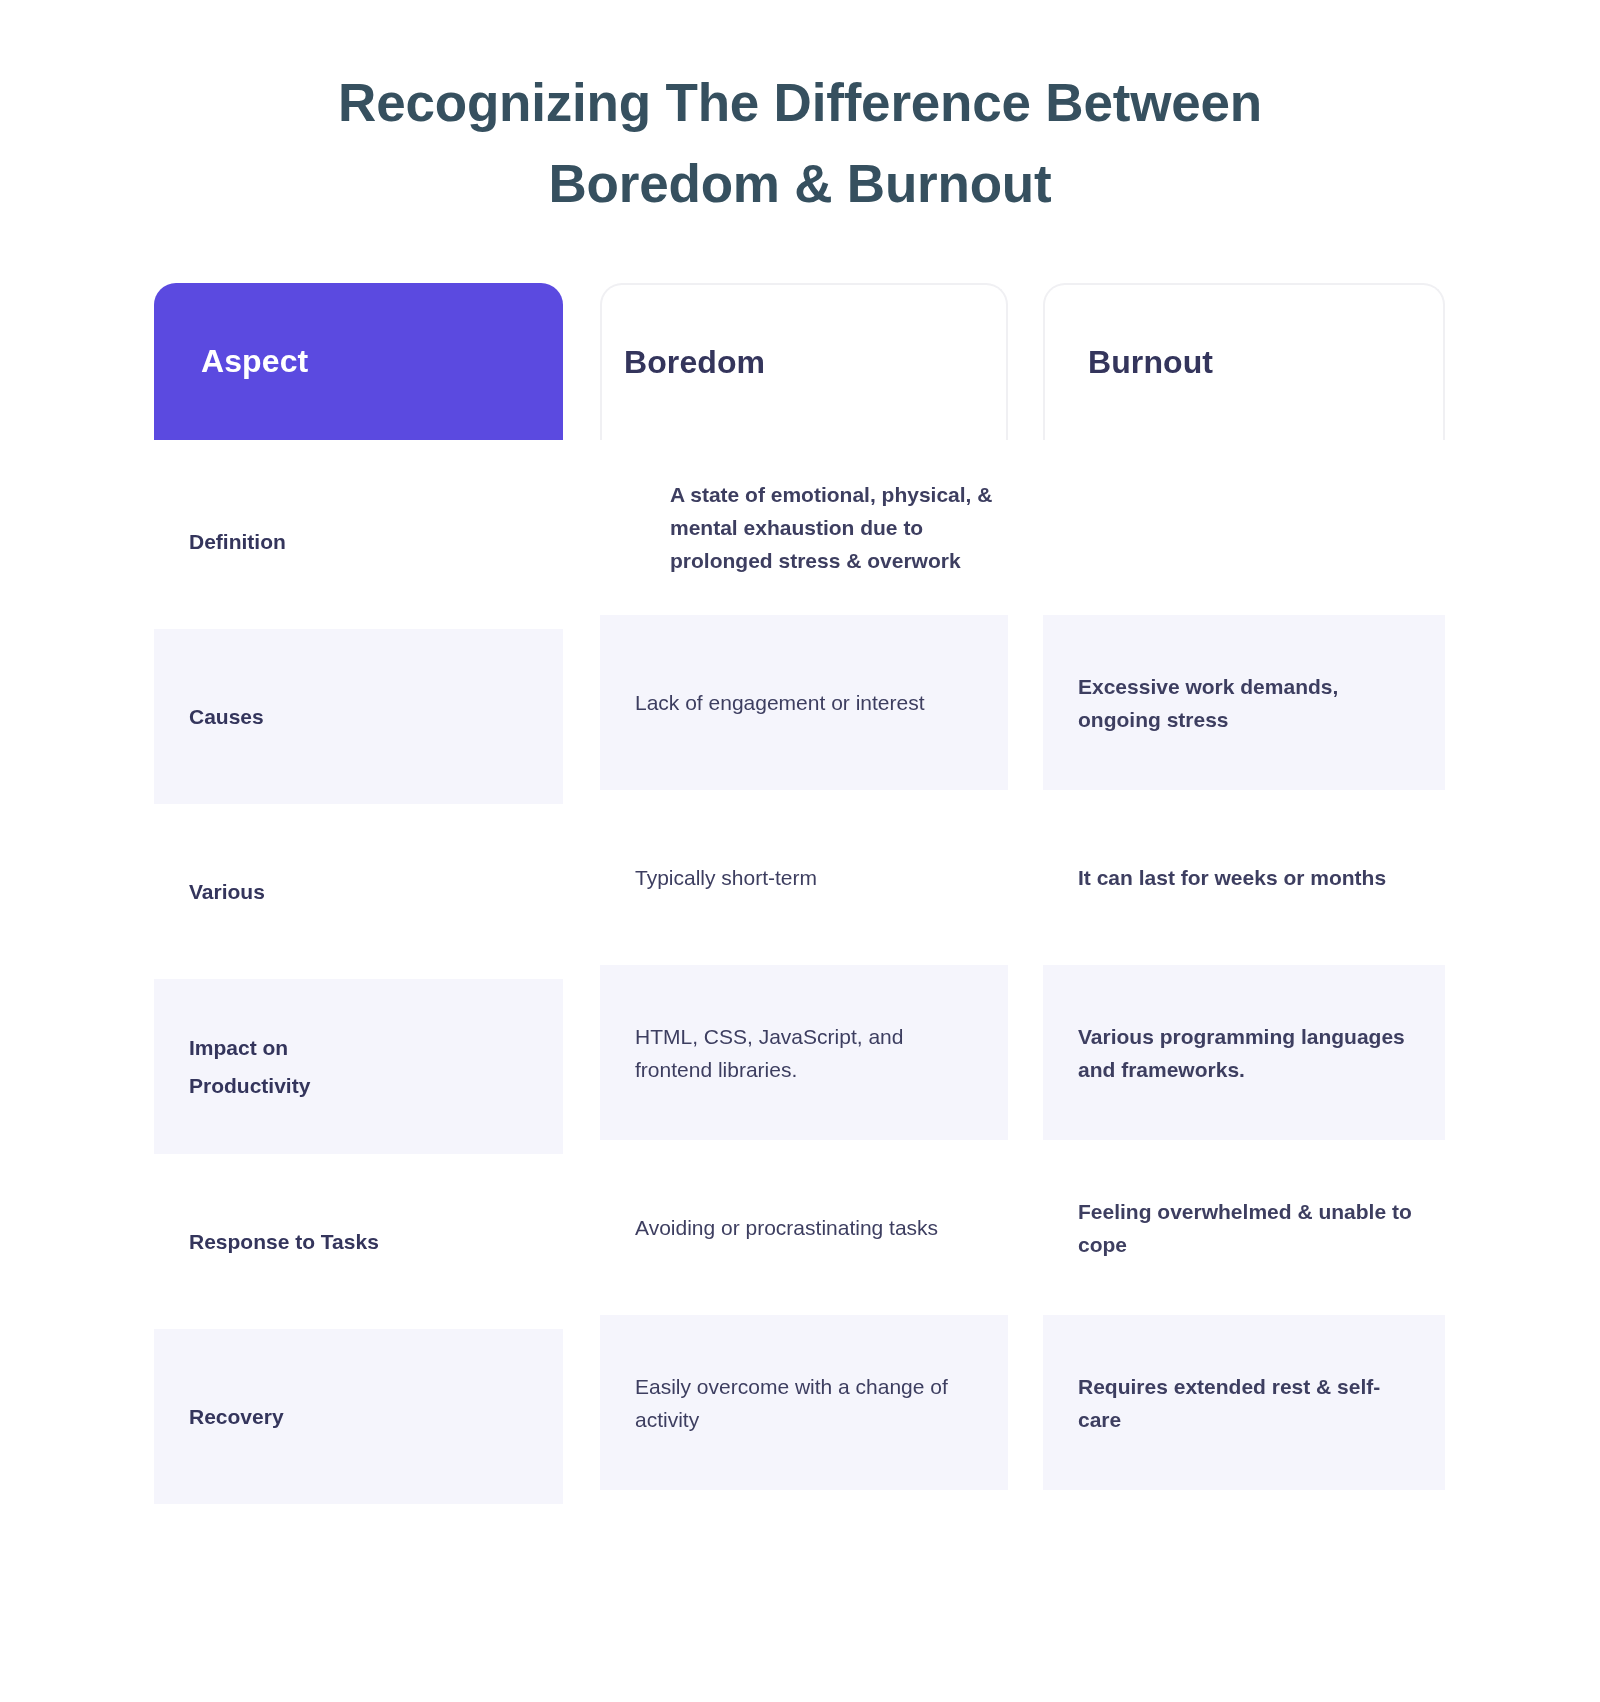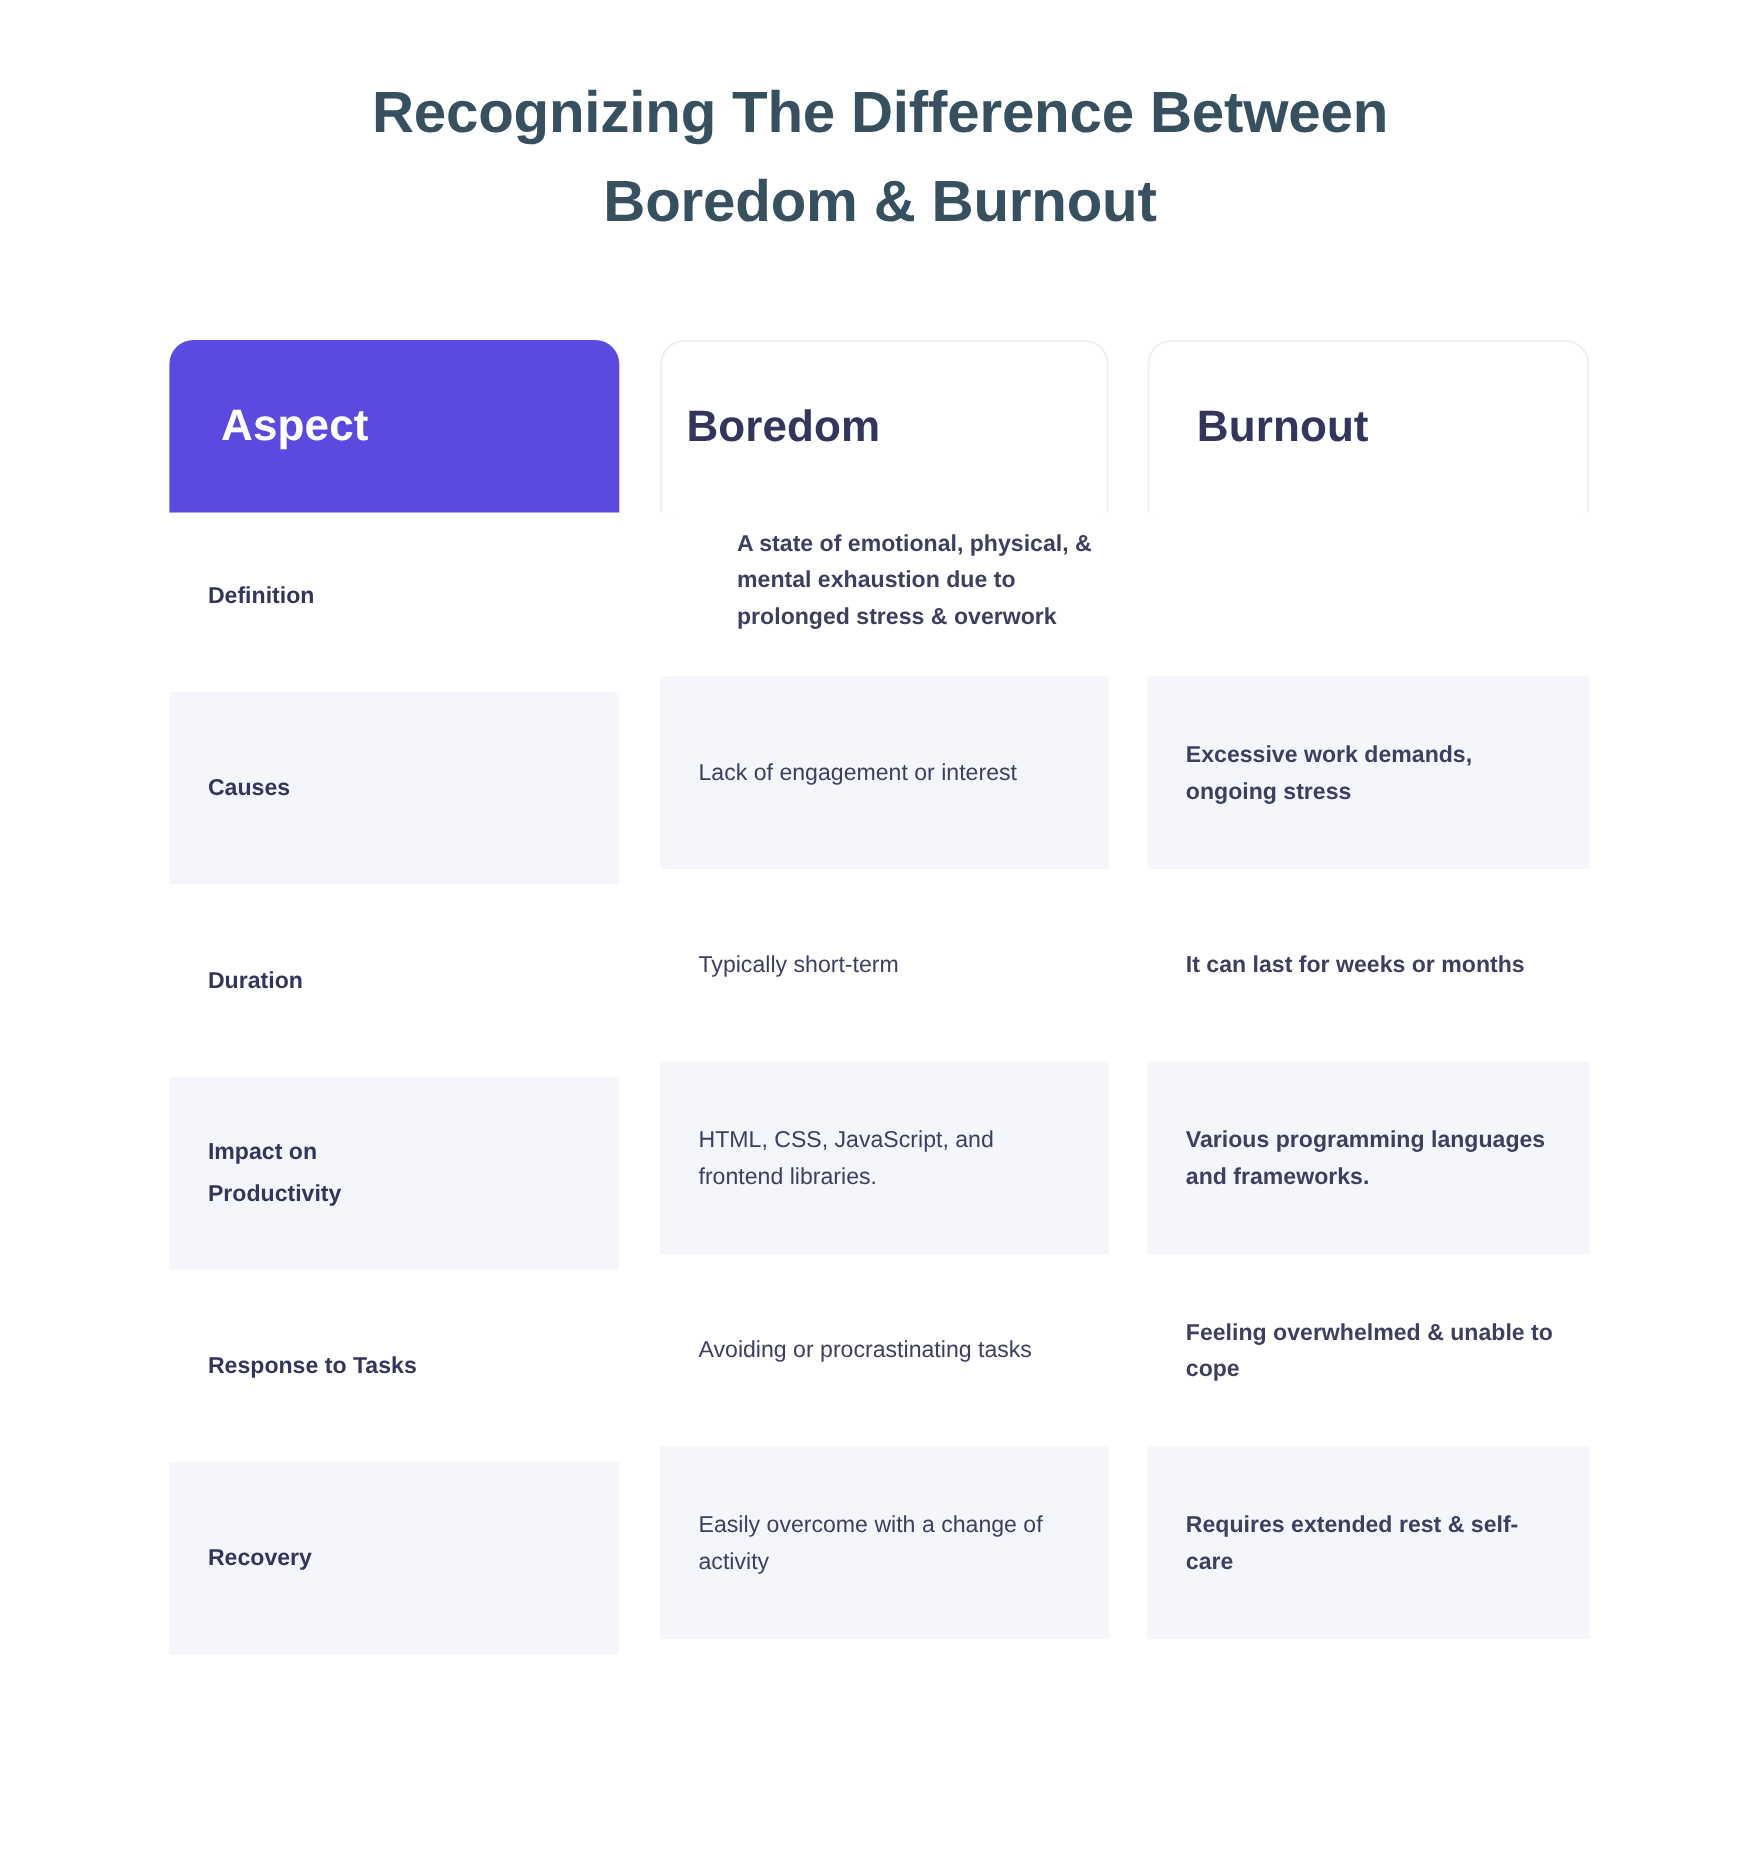--- a/index.html
+++ b/index.html
@@ -63,24 +63,23 @@
   .col-burnout { width: 402px; flex: 0 0 402px; }
 
   
   .header-row { height: 157px; }
 
   .header-cell {
     display: flex;
     align-items: center;
     height: 157px;
     padding: 0 0 0 47px;
-    font-size: 40px;
+    font-size: 32px;
     font-weight: 700;
     letter-spacing: 0.1px;
-    margin-top: 26px;
   }
   .header-aspect {
     background: #5b4ae0;
     color: #ffffff;
     border-radius: 22px 22px 0 0;
   }
   .header-plain {
     background: #ffffff;
     color: #34355c;
     border: 2px solid #f0f0f3;
@@ -155,21 +154,21 @@
 
     <div class="row data-row">
       <div class="cell col-aspect data-cell label striped">Causes</div>
       <div class="cell gap-a"></div>
       <div class="cell col-boredom data-cell value striped">Lack of engagement or interest</div>
       <div class="cell gap-b"></div>
       <div class="cell col-burnout data-cell value burnout striped">Excessive work demands, ongoing stress</div>
     </div>
 
     <div class="row data-row">
-      <div class="cell col-aspect data-cell label">Duration</div>
+      <div class="cell col-aspect data-cell label">Various</div>
       <div class="cell gap-a"></div>
       <div class="cell col-boredom data-cell value">Typically short-term</div>
       <div class="cell gap-b"></div>
       <div class="cell col-burnout data-cell value burnout">It can last for weeks or months</div>
     </div>
 
     <div class="row data-row">
       <div class="cell col-aspect data-cell label two-line striped pre-line"> Impact on
 Productivity</div>
       <div class="cell gap-a"></div>

